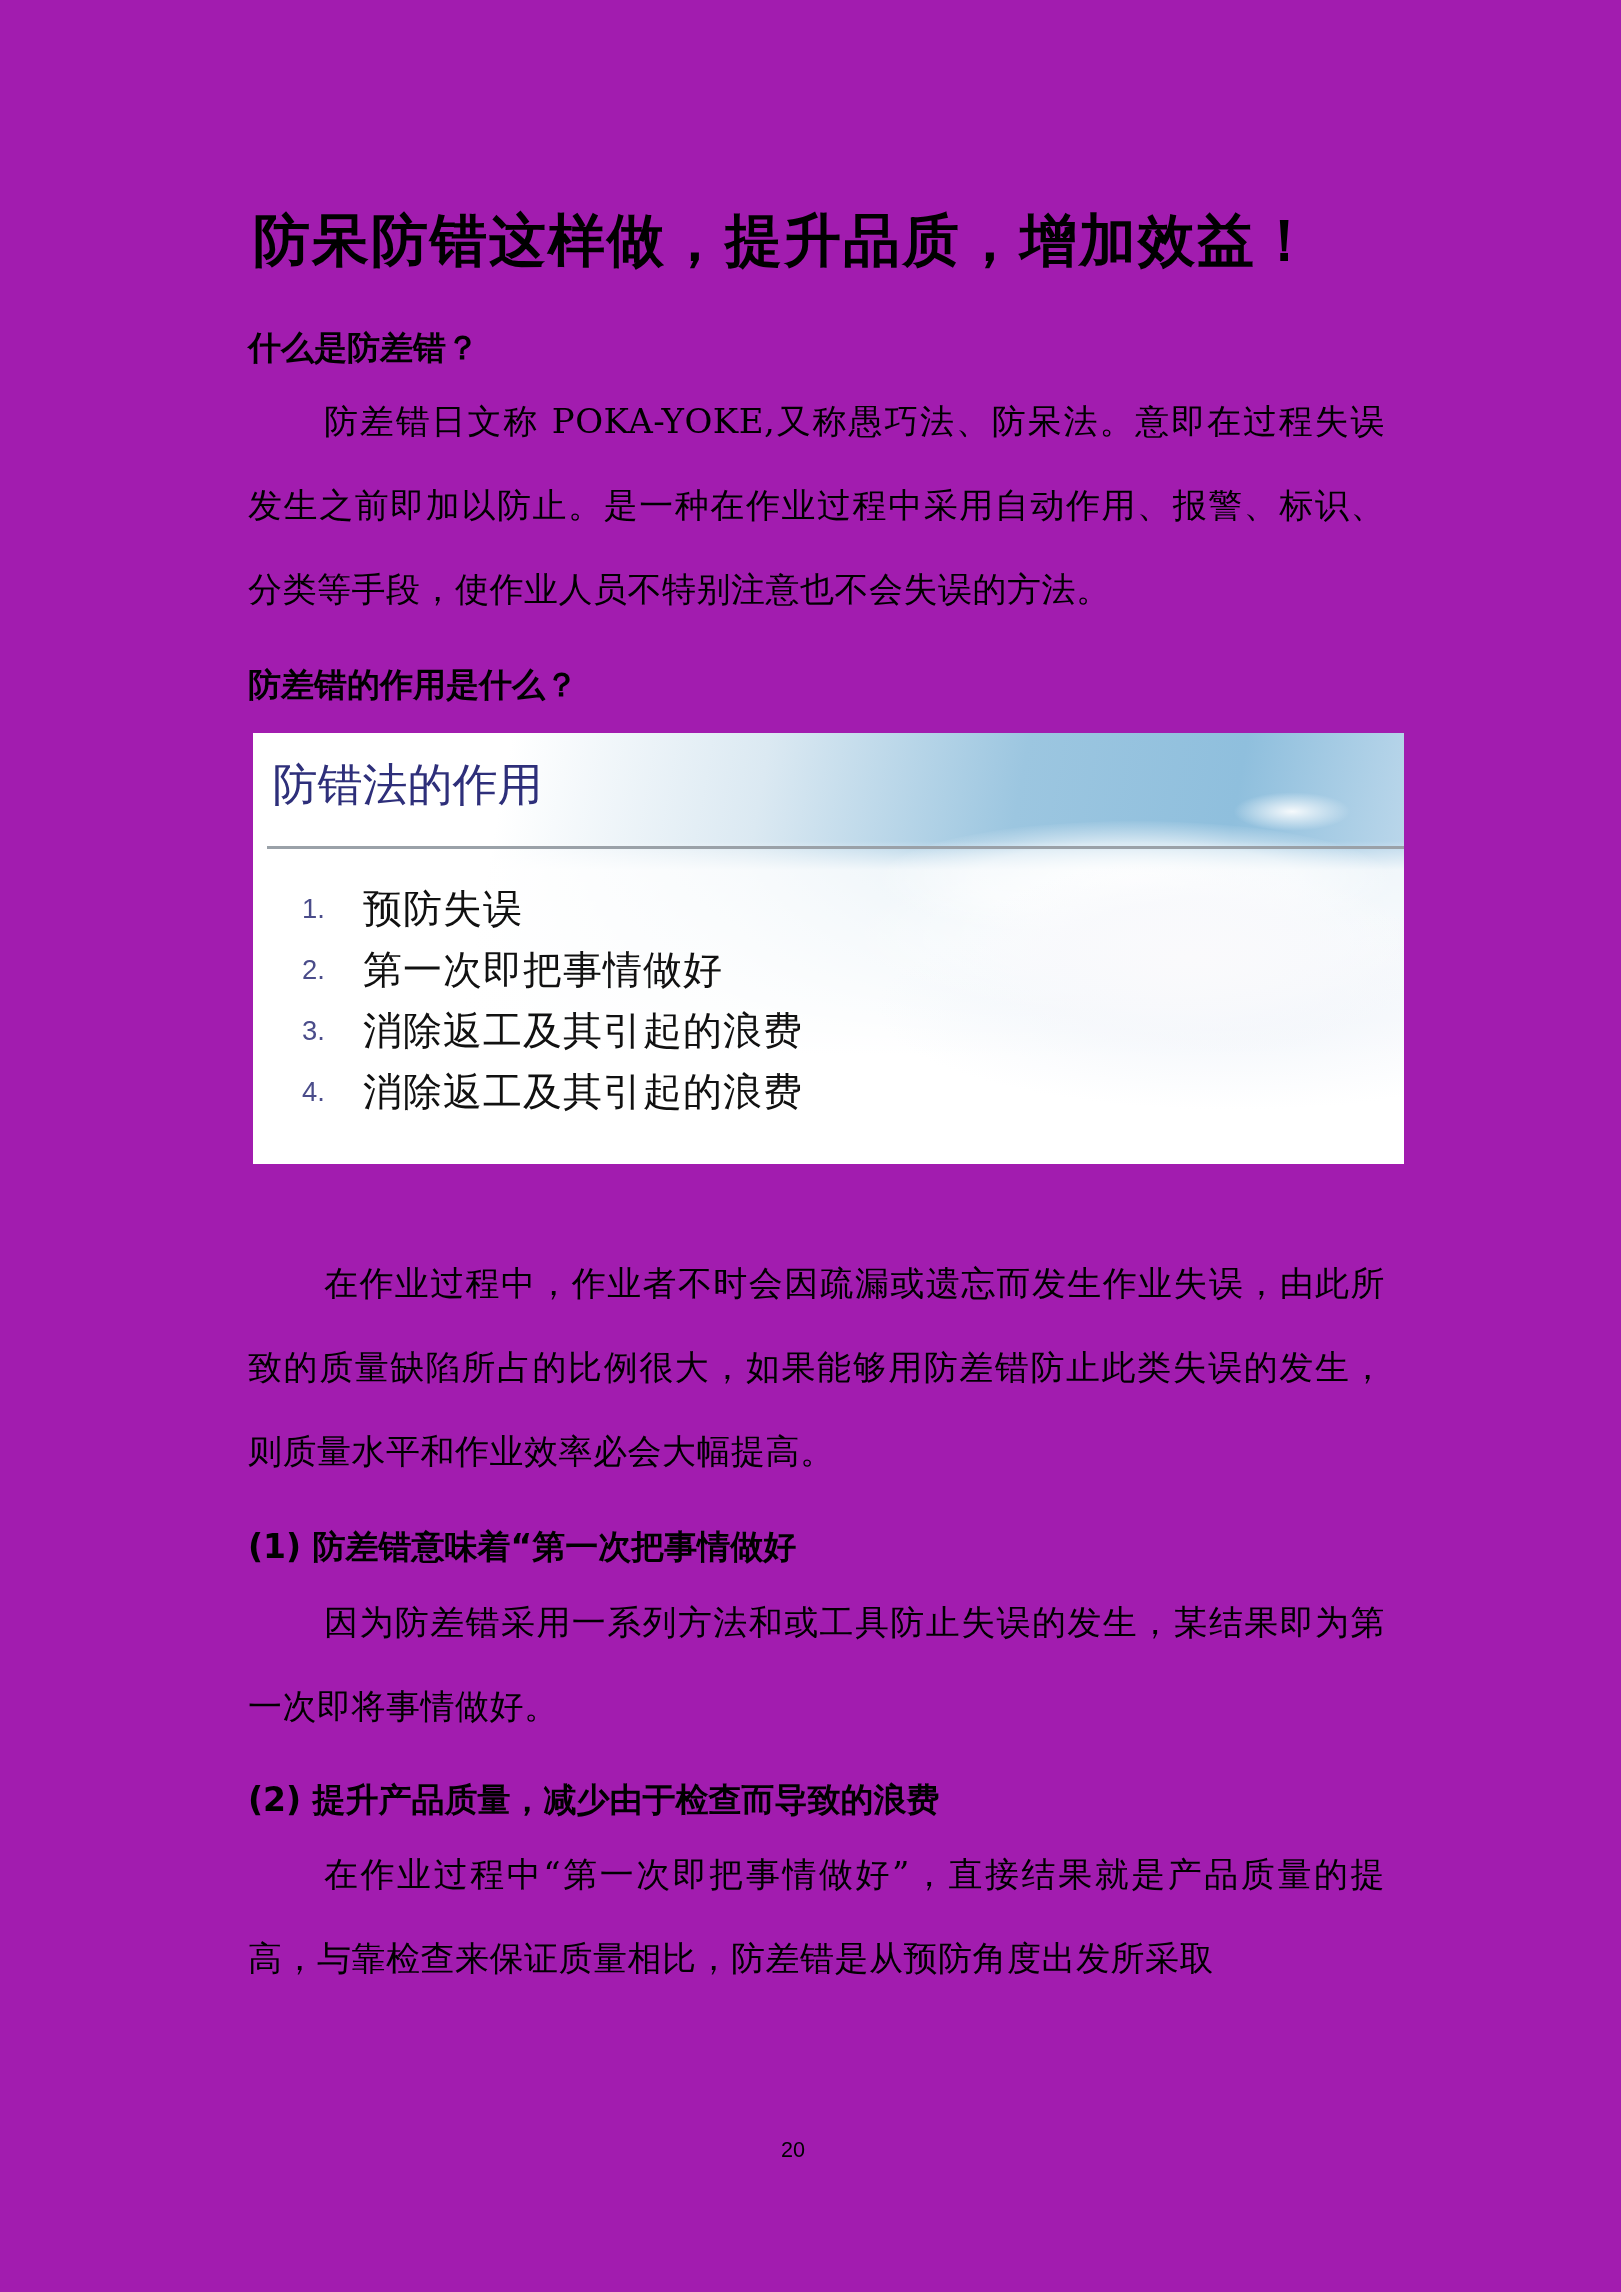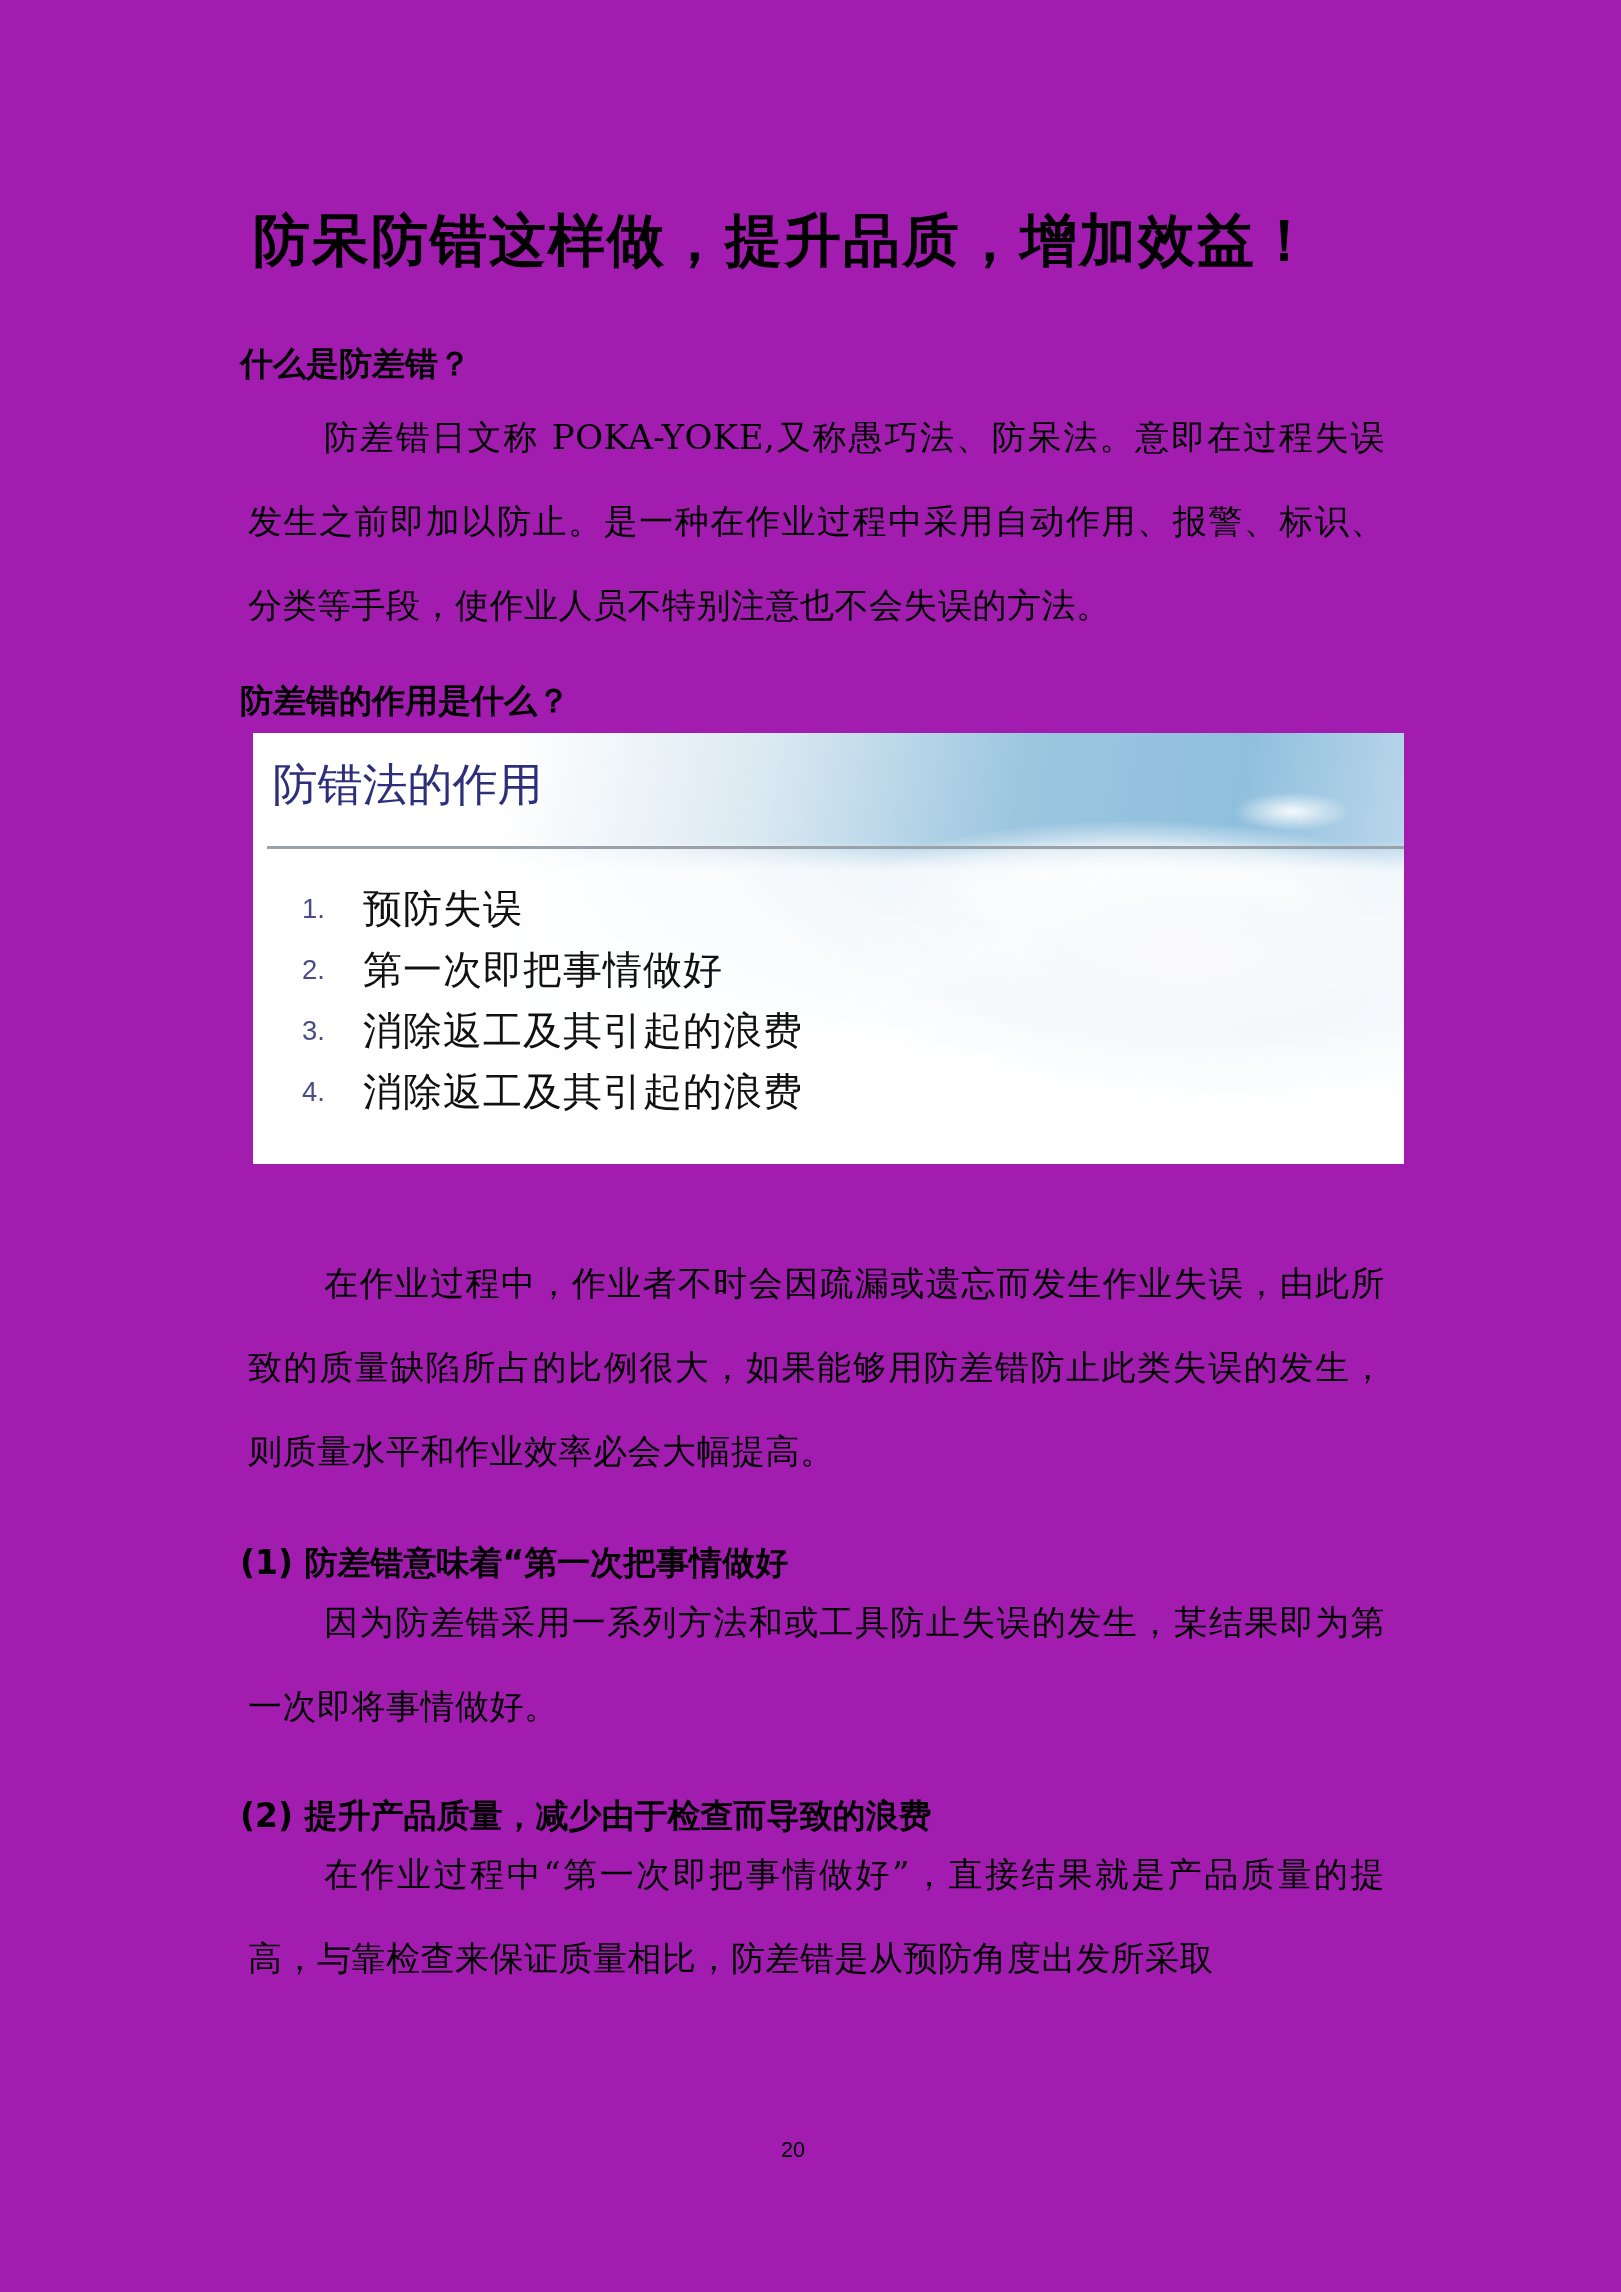--- a/index.html
+++ b/index.html
@@ -4,23 +4,23 @@
 <style>
   html, body { margin: 0; padding: 0; background: #ffffff; }
   body { width: 1621px; height: 2293px; position: relative; overflow: hidden; color: #000; }
   .page { position: absolute; left: 0; top: 0; width: 1621px; height: 2293px; background: #a21caf; }
   .title {
     position: absolute; left: 253px; top: 201px; width: 1127px;
     font-family: "DejaVu Sans", sans-serif; font-weight: bold; font-size: 57px;
     letter-spacing: 2px; line-height: 78px; white-space: nowrap;
   }
   .h2 {
-    position: absolute; left: 240px; width: 1137px;
+    position: absolute; left: 248px; width: 1137px;
     font-family: "DejaVu Sans", sans-serif; font-weight: bold; font-size: 33px;
-    line-height: 49px; white-space: nowrap; margin-top: 16px;
+    line-height: 49px; white-space: nowrap;
   }
   .para {
     position: absolute; left: 248px; width: 1137px;
     font-family: "DejaVu Serif", serif; font-size: 34px; line-height: 84px;
     text-align: justify; text-indent: 76px; letter-spacing: 0.5px;
   }
   
   .figure {
     position: absolute; left: 253px; top: 733px; width: 1151px; height: 431px; overflow: hidden;
     background:
@@ -63,21 +63,21 @@
 </style>
 </head>
 <body>
 
 <div class="page">
 
   <div class="title">防呆防错这样做，提升品质，增加效益！</div>
 
   <div class="h2" style="top:323px;">什么是防差错？</div>
 
-  <div class="para" style="top:395px;">防差错日文称 POKA-YOKE,又称愚巧法、防呆法。意即在过程失误发生之前即加以防止。是一种在作业过程中采用自动作用、报警、标识、分类等手段，使作业人员不特别注意也不会失误的方法。</div>
+  <div class="para" style="top:379px;">防差错日文称 POKA-YOKE,又称愚巧法、防呆法。意即在过程失误发生之前即加以防止。是一种在作业过程中采用自动作用、报警、标识、分类等手段，使作业人员不特别注意也不会失误的方法。</div>
 
   <div class="h2" style="top:663px;font-family:Liberation Mono, monospace;">防差错的作用是什么？</div>
 
   <div class="figure">
     <div class="sky-cloud1"></div>
     <div class="sky-cloud2"></div>
     <div class="sky-cloud3"></div>
     <div class="slide-title">防错法的作用</div>
     <div class="rule"></div>
     <div class="list">

